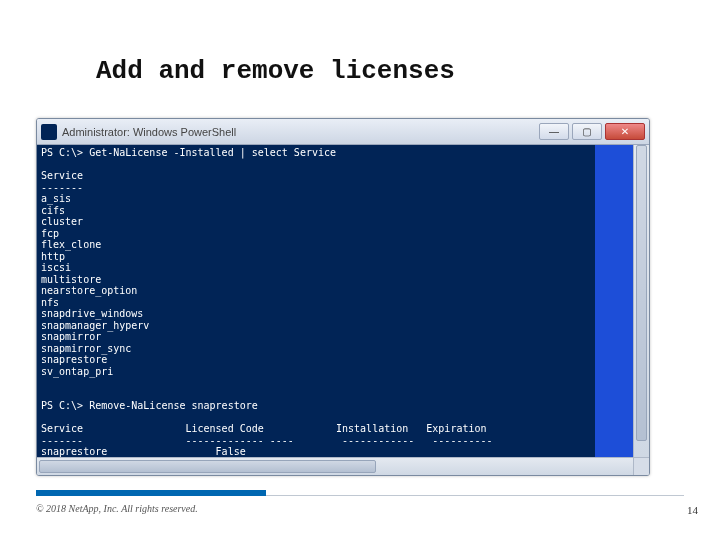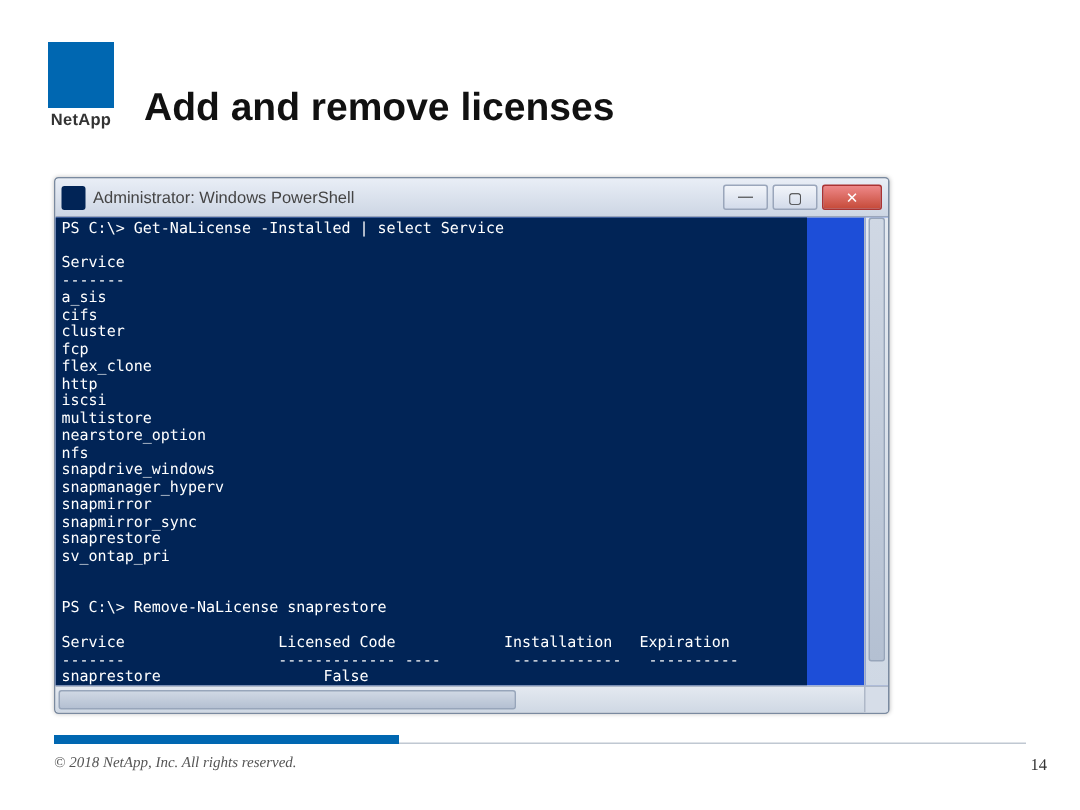--- a/index.html
+++ b/index.html
@@ -4,23 +4,23 @@
 <style>
   * { box-sizing: border-box; margin: 0; padding: 0; }
   html, body { width: 720px; height: 540px; font-family: Arial, Helvetica, sans-serif; background: #fff; overflow: hidden; }
 
   .slide { position: relative; width: 720px; height: 540px; background: #fff; }
 
   .logo-block { position: absolute; top: 28px; left: 24px; width: 60px; }
   .logo-square { width: 44px; height: 44px; background: #0067b1; margin: 0 auto 2px; }
   .logo-text { font-size: 11px; font-weight: 700; color: #333; text-align: center; letter-spacing: 0.2px; }
 
-  .title { position: absolute; top: 56px; left: 96px; font-size: 26px; font-weight: 700; color: #111; }
+  .title { position: absolute; top: 56px; left: 96px; font-size: 26px; font-weight: 700; color: #111; font-family: Liberation Mono, monospace; }
 
-  .window { position: absolute; top: 118px; left: 36px; width: 557px; height: 358px; border: 1px solid #7a8aa0; border-radius: 3px; overflow: hidden; box-shadow: 0 0 3px rgba(0,0,0,0.25); background: #fff; }
+  .window { position: absolute; top: 118px; left: 36px; width: 614px; height: 358px; border: 1px solid #7a8aa0; border-radius: 3px; overflow: hidden; box-shadow: 0 0 3px rgba(0,0,0,0.25); background: #fff; }
 
   .titlebar { height: 26px; background: linear-gradient(#e9eef6, #cdd6e4); border-bottom: 1px solid #9aa6bb; display: flex; align-items: center; justify-content: space-between; padding: 0 4px; }
   .titlebar-left { display: flex; align-items: center; gap: 5px; }
   .ps-icon { width: 16px; height: 16px; background: #012456; border-radius: 2px; }
   .title-text { font-size: 11px; color: #444; }
   .win-controls { display: flex; gap: 3px; }
   .win-btn { width: 30px; height: 17px; border-radius: 2px; display: flex; align-items: center; justify-content: center; font-size: 10px; color: #333; background: linear-gradient(#f2f5fa, #d3dbea); border: 1px solid #9aa6bb; cursor: pointer; }
   .win-btn.close { width: 40px; background: linear-gradient(#e88, #c64b3a); color: #fff; border-color: #a33; }
 
   .client { display: flex; height: calc(100% - 26px - 18px); background: #1d4ed8; gap: 38px; }
@@ -37,24 +37,20 @@
   .page-num { font-size: 11px; color: #333; position: absolute; bottom: 24px; right: 22px; font-family: Liberation Serif, serif; }
 
   .rule { position: absolute; left: 36px; right: 36px; bottom: 44px; height: 1px; background: #c0c8d2; }
   .accent-bar { position: absolute; left: 36px; bottom: 44px; width: 230px; height: 6px; background: #0067b1; }
 </style>
 </head>
 <body>
 
 <div class="slide">
 
-  <div class="logo-block">
-    <div class="logo-square"></div>
-    <div class="logo-text">NetApp</div>
-  </div>
 
   <h1 class="title">Add and remove licenses</h1>
 
   <div class="window">
     <div class="titlebar">
       <div class="titlebar-left">
         <div class="ps-icon"></div>
         <div class="title-text">Administrator: Windows PowerShell</div>
       </div>
       <div class="win-controls">

